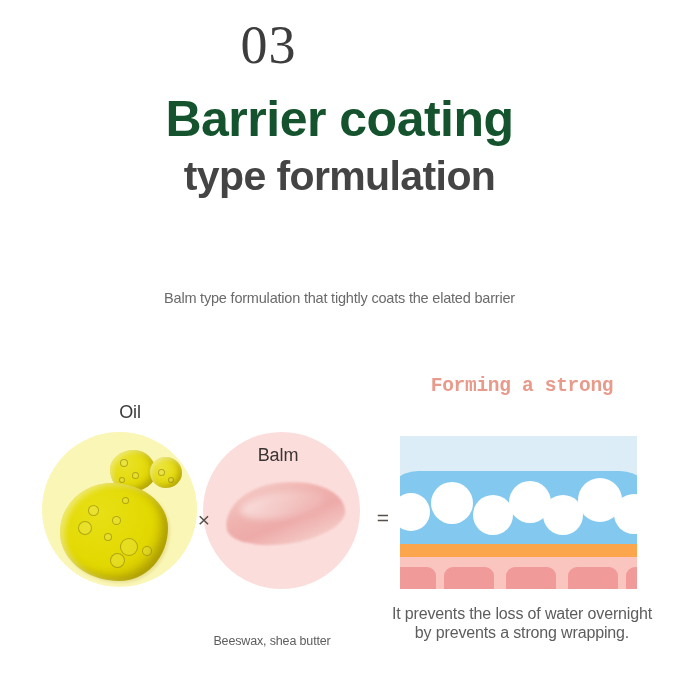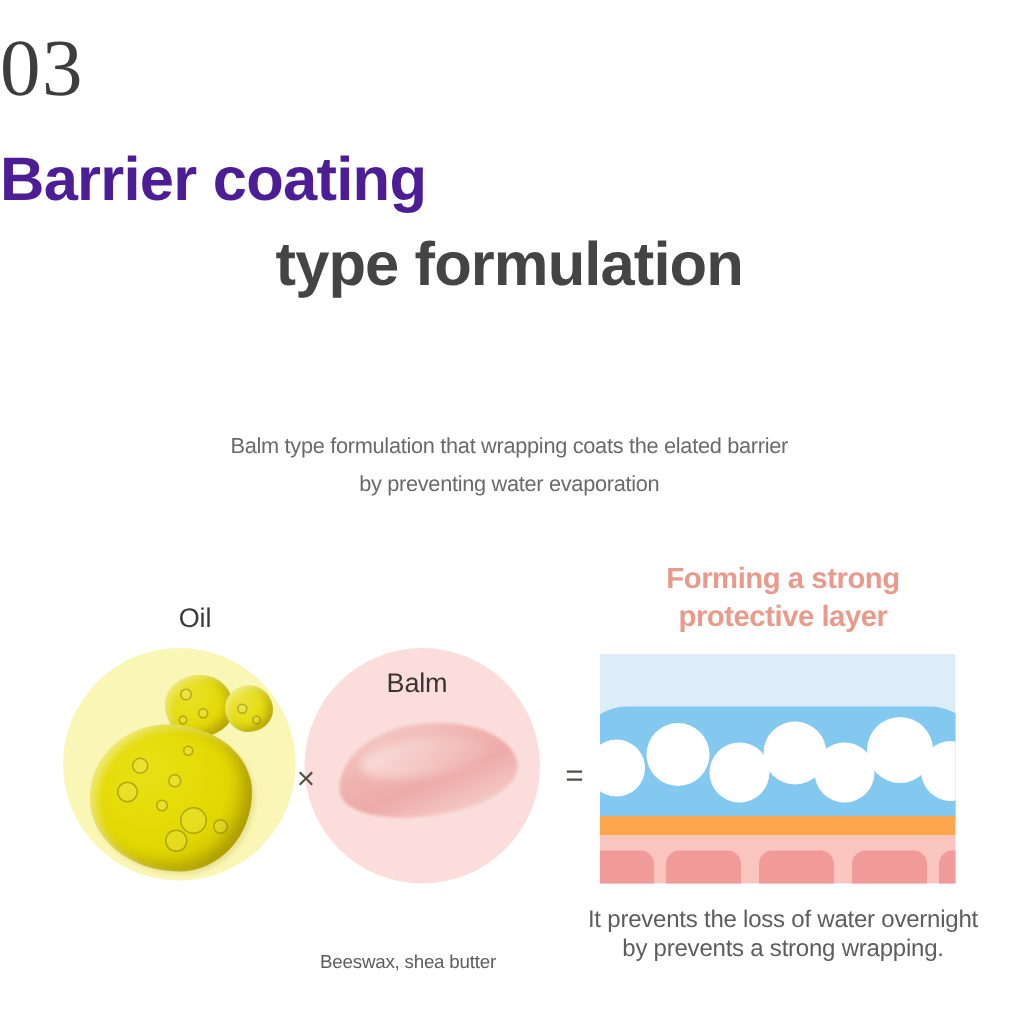--- a/index.html
+++ b/index.html
@@ -21,37 +21,38 @@
     inset: 0;
     background: #ffffff;
   }
 
   
   .step-number {
     position: absolute;
     top: 14px;
     left: 0;
     width: 537px;
+    text-align: center;
     font-family: "Liberation Serif", serif;
     font-size: 54px;
     line-height: 62px;
     color: #3d3d3d;
     letter-spacing: 1px;
   }
 
   .headline-pink {
     position: absolute;
     top: 94px;
     left: 0;
     width: 679px;
-    text-align: left;
-    font-size: 41px;
+    text-align: center;
+    font-size: 50px;
     line-height: 50px;
     font-weight: 700;
-    color: #4c1d95;
+    color: #14532d;
     letter-spacing: -0.5px;
   }
 
   .headline-dark {
     position: absolute;
     top: 148px;
     left: 0;
     width: 679px;
     text-align: center;
     font-size: 41px;
@@ -197,20 +198,21 @@
     position: absolute;
     top: 4px;
     left: 393px;
     width: 258px;
     text-align: center;
     font-size: 19.5px;
     line-height: 25px;
     font-weight: 700;
     color: #e89a8b;
     letter-spacing: -0.3px;
+    font-family: Liberation Mono, monospace;
   }
   .right-title .line { display: block; }
 
   .diagram {
     position: absolute;
     top: 66px;
     left: 400px;
     width: 237px;
     height: 153px;
     overflow: hidden;
@@ -295,22 +297,21 @@
 
   <div class="step-number">03</div>
 
   <div class="headline-pink">Barrier coating</div>
 
   <div class="headline-dark">
     <span class="line">type formulation</span>
   </div>
 
   <div class="subcopy">
-    <span class="line">Balm type formulation that wrapping coats the elated barrier</span>
-    <span class="line">by preventing water evaporation</span>
+    <span class="line">Balm type formulation that tightly coats the elated barrier</span>
   </div>
 
   <div class="illus">
 
     <div class="label-oil">Oil</div>
     <div class="label-balm">Balm</div>
 
     <div class="circle circle-oil"></div>
 
     <div class="blob-small">
@@ -338,21 +339,20 @@
     <div class="circle circle-balm"></div>
     <div class="balm-swatch"></div>
 
     <div class="op-symbol op-times">×</div>
     <div class="op-symbol op-equals">=</div>
 
     <div class="cap-balm">Beeswax, shea butter</div>
 
     <div class="right-title">
       <span class="line">Forming a strong</span>
-      <span class="line">protective layer</span>
     </div>
 
     <div class="diagram">
       <div class="layer-dome"></div>
       <div class="layer-blue-body"></div>
 
       <div class="water" style="left:-8px;top:57px;width:38px;height:38px;"></div>
       <div class="water" style="left:31px;top:46px;width:42px;height:42px;"></div>
       <div class="water" style="left:73px;top:59px;width:40px;height:40px;"></div>
       <div class="water" style="left:109px;top:45px;width:42px;height:42px;"></div>

